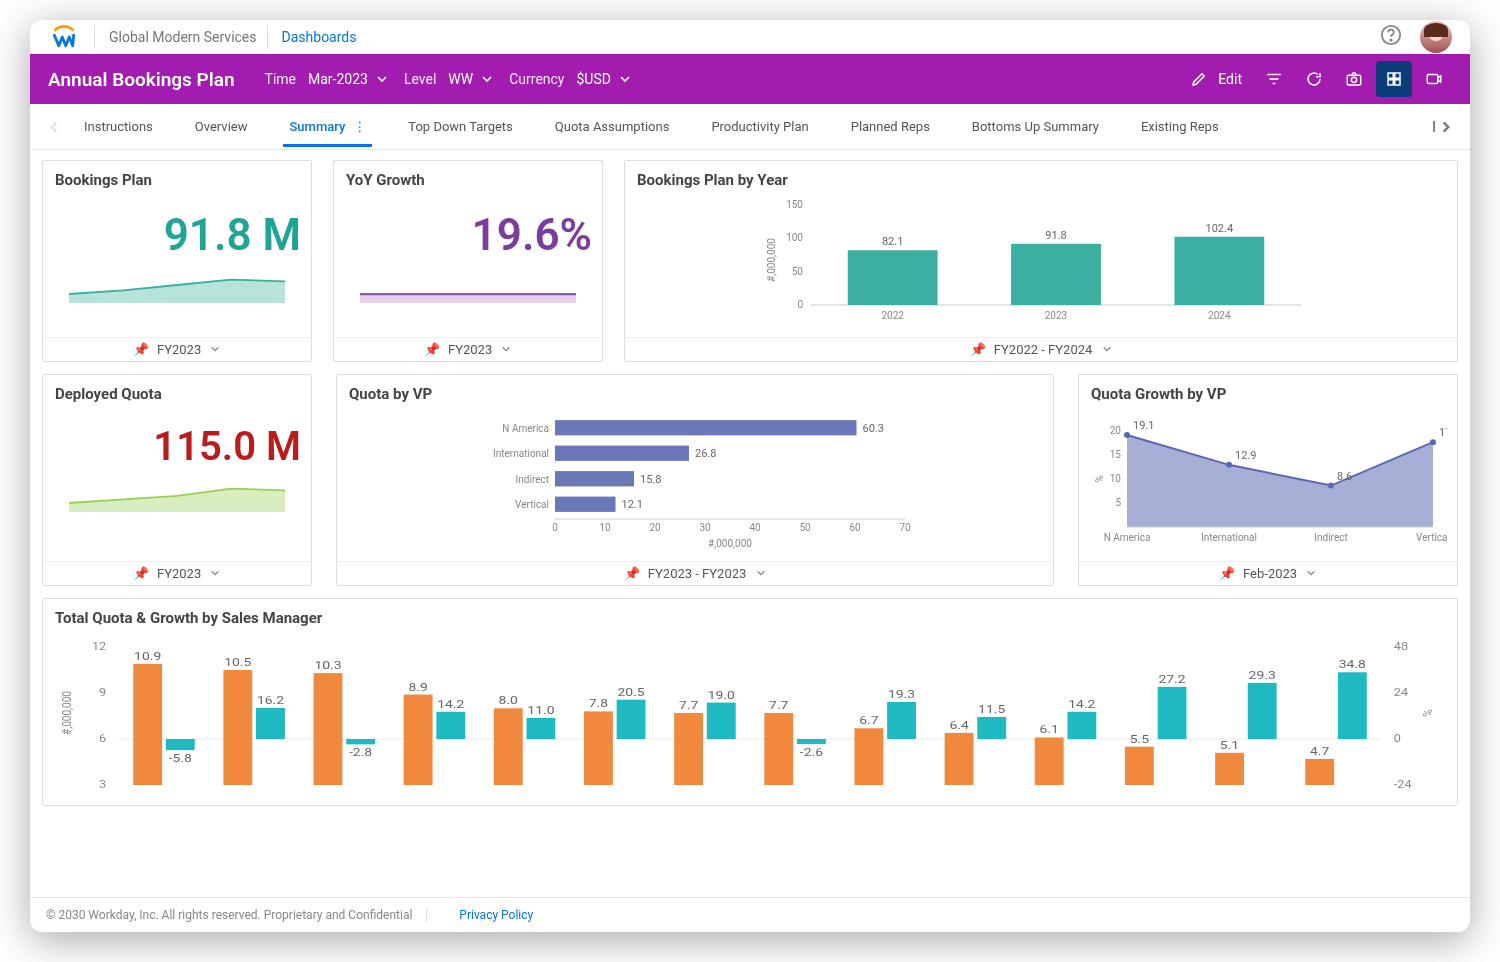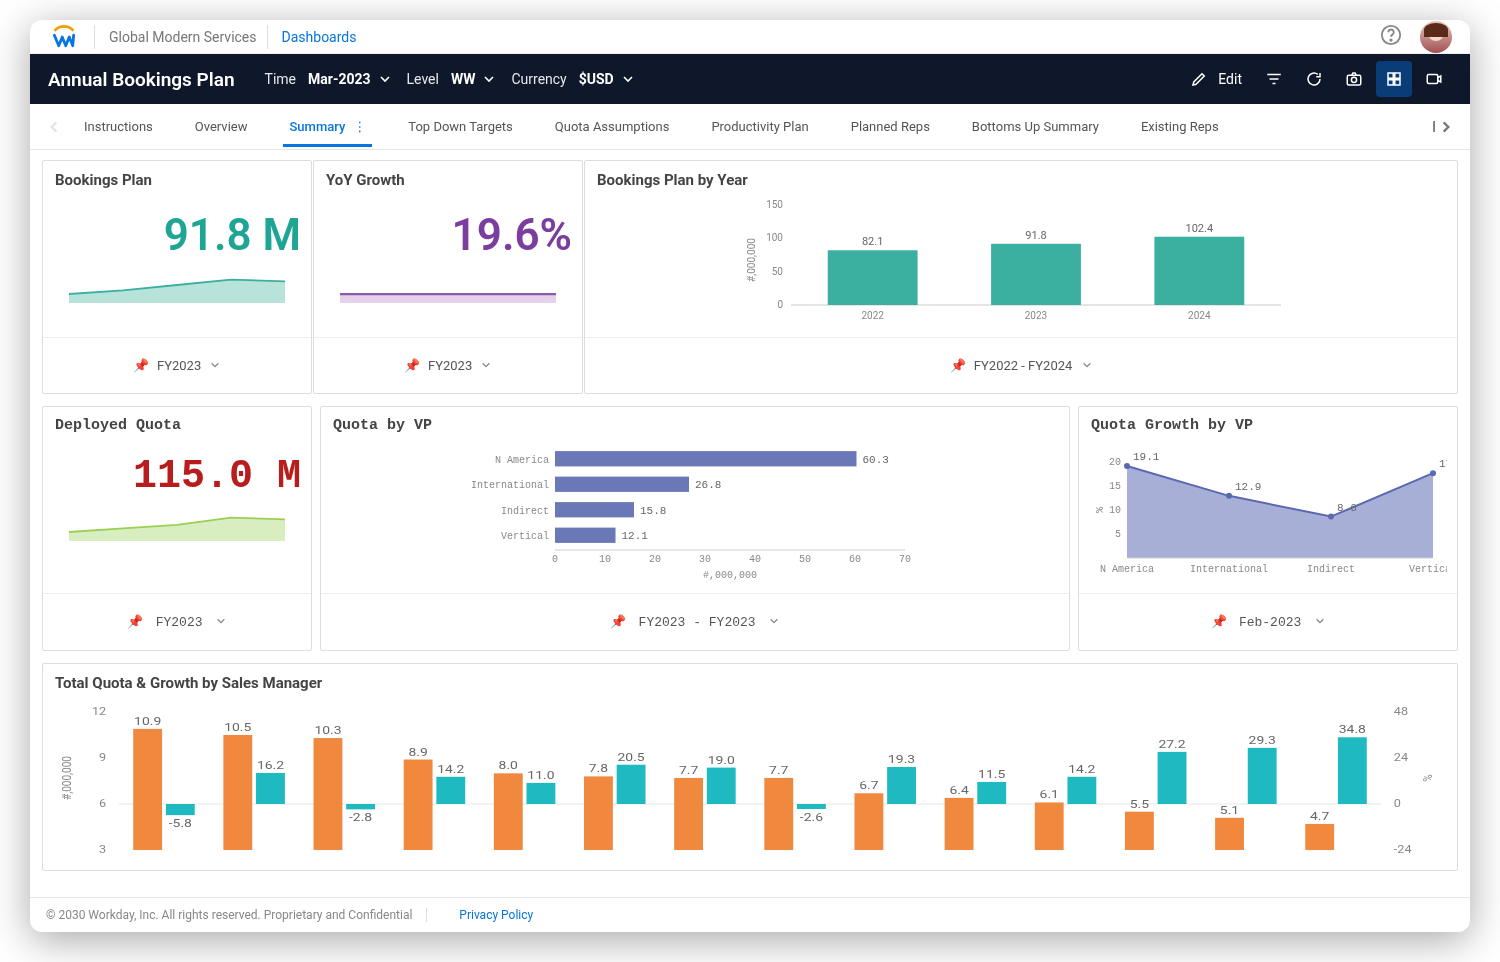--- a/index.html
+++ b/index.html
@@ -39,30 +39,30 @@
 .top-link { color: #0875e1; font-size: 14px; margin-left: 4px; }
 .top-spacer { flex: 1; }
 .help-icon { color: #888; margin-right: 18px; cursor: pointer; }
 .avatar { width: 32px; height: 32px; border-radius: 50%; background: linear-gradient(#e8c8c0, #a05050); position: relative; overflow: hidden; }
 .avatar::before { content:""; position:absolute; top:4px; left:8px; width:16px; height:16px; border-radius:50%; background:#f3d9cc; }
 .avatar::after { content:""; position:absolute; top:2px; left:4px; width:24px; height:14px; border-radius:50% 50% 0 0; background:#5a2a1a; }
 
 
 .bluebar {
   height: 50px;
-  background: #0f172a;
+  background: #a21caf;
   display: flex;
   align-items: center;
   padding: 0 18px;
   color: #fff;
   font-size: 14px;
 }
 .bluebar .title { font-size: 19px; font-weight: 600; margin-right: 20px; }
 .bluebar .lab { opacity: 0.9; margin: 0 6px 0 10px; }
-.bluebar .val { font-weight: 700; margin-right: 2px; }
+.bluebar .val { font-weight: 400; margin-right: 2px; }
 .bluebar .dd { display:inline-flex; align-items:center; cursor:pointer; padding:4px 6px; border-radius:4px; }
 .chev { margin-left: 6px; }
 .bluebar .spacer { flex: 1; }
 .bluebar .btn { display:inline-flex; align-items:center; padding:6px 10px; border-radius:4px; cursor:pointer; margin-left:4px; }
 .bluebar .btn.iconbtn { width:36px; height:36px; justify-content:center; padding:0; }
 .bluebar .btn.active { background: #0a3d78; }
 .icon-sm { width:18px; height:18px; }
 
 
 .tabsrow {
@@ -82,33 +82,33 @@
 .tab.active::after { content:""; position:absolute; left:-2px; right:-2px; bottom:-1px; height:3px; background:#0875e1; }
 .tab .more { color:#0875e1; margin-left:8px; }
 
 
 .dash {
   flex: 1;
   padding: 10px 12px 0 12px;
   background: #fff;
   overflow: hidden;
 }
-.row1 { display:grid; grid-template-columns: 270px 270px 1fr; gap: 1px; }
-.row2 { display:grid; grid-template-columns: 270px 1fr 380px; gap: 8px; margin-top:12px;font-family:Liberation Mono, monospace; }
+.row1 { display:grid; grid-template-columns: 270px 270px 1fr; gap: 21px; }
+.row2 { display:grid; grid-template-columns: 270px 1fr 380px; gap: 24px; margin-top:12px; }
 .row3 { margin-top:12px; }
 .card {
   border: 1px solid #ddd;
   border-radius: 2px;
   background: #fff;
   display: flex;
   flex-direction: column;
 }
 .card-title { font-weight:700; font-size:15px; color:#444; padding:10px 12px 6px; }
 .card-body { flex:1; padding: 0 10px 8px 10px; position:relative; }
-.card-foot { border-top:1px solid #eee; text-align:center; padding:20px 0; font-size:13px; color:#555; cursor:pointer; }
+.card-foot { border-top:1px solid #eee; text-align:center; padding:4px 0; font-size:13px; color:#555; cursor:pointer; }
 .pin { color:#0875e1; margin-right:4px; }
 .kpi-big { text-align:right; font-size:44px; font-weight:600; padding: 14px 0 6px; }
 .kpi-teal { color:#1ea593; }
 .kpi-purple { color:#7b3d9e; }
 .kpi-green { color:#b91c1c; }
 
 .spark { height:36px; width:100%; }
 
 
 .axis-lab { font-size:10px; fill:#888; }

